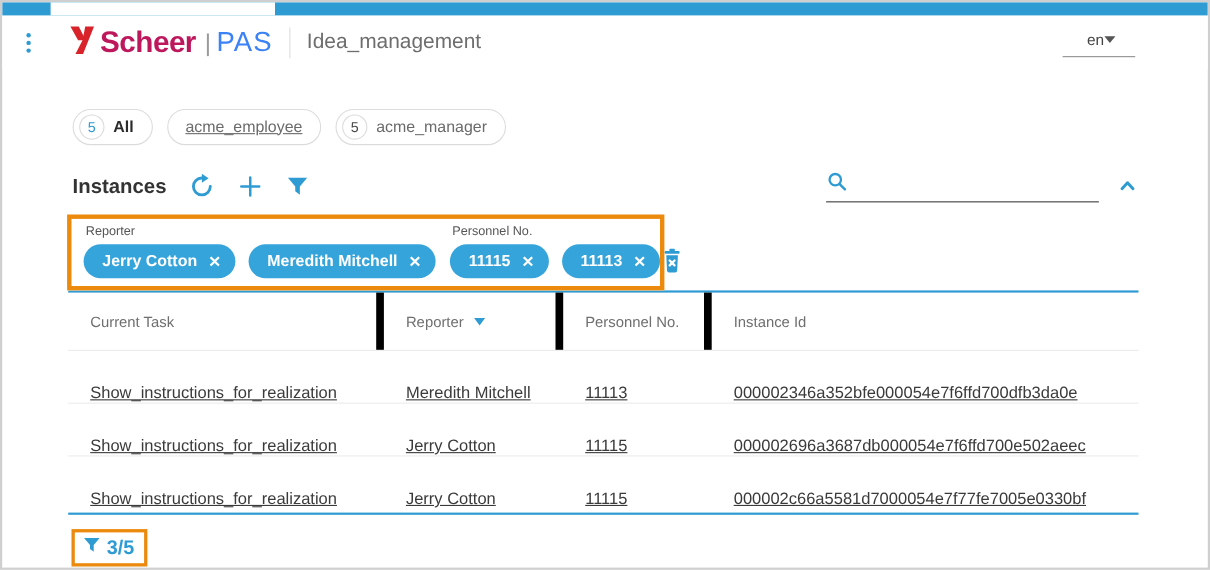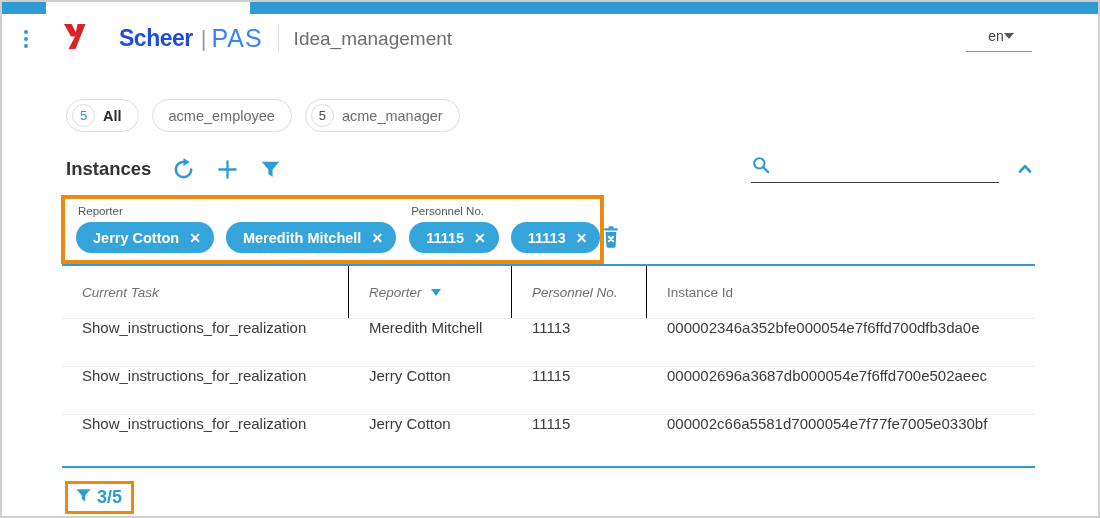--- a/index.html
+++ b/index.html
@@ -10,21 +10,21 @@
   
   .topbar { height:12px; background:#2F9BD3; position:relative; }
   .topbar-notch { position:absolute; left:44px; width:204px; top:0; bottom:0; background:#fff; }
 
   
   .header { display:flex; align-items:center; height:49px; padding:0 20px 0 14px; background:#fff; }
   .kebab { display:flex; flex-direction:column; gap:3px; align-items:center; width:20px; cursor:pointer; }
   .kebab i { width:4px; height:4px; border-radius:50%; background:#2F9BD3; }
   .logo { display:flex; align-items:center; margin-left:27px; }
   .logo svg { margin-right:4px; }
-  .brand { font-size:23px; font-weight:bold; color:#1d4ed8; letter-spacing:-0.5px;margin-left:28px; }
+  .brand { font-size:27px; font-weight:bold; color:#be185d; letter-spacing:-0.5px; }
   .logo-pipe { font-size:22px; color:#9a9a9a; font-weight:300; margin:0 5px 0 8px; }
   .product { font-size:25px; color:#3b82f6; letter-spacing:1px; }
   .vsep { width:1px; height:28px; background:#ddd; margin:0 15px; }
   .app-title { font-size:19px; color:#6e6e6e; }
   .spacer { flex:1; }
   .lang-select { display:flex; align-items:center; justify-content:center; width:66px;
                  border-bottom:1px solid #8f8f8f; padding:2px 2px 7px 6px; color:#444;
                  font-size:14px; margin-right:46px; cursor:pointer; }
   .caret { width:0; height:0; border-left:5px solid transparent; border-right:5px solid transparent;
            border-top:6px solid #555; }
@@ -32,21 +32,21 @@
   .user-block { display:flex; align-items:center; gap:9px; cursor:pointer; }
   .user-text { text-align:right; line-height:1.25; }
   .user-name { font-size:15px; font-weight:bold; color:#212121; }
   .user-org { font-size:13px; color:#9e9e9e; }
 
   
   .chips-row { display:flex; gap:13px; margin:36px 0 0 64px; }
   .chip { display:flex; align-items:center; gap:8px; height:33px; padding:0 16px 0 5px;
           border:1px solid #dcdcdc; border-radius:17px; font-size:14.5px; color:#6b6b6b;
           background:#fff; cursor:pointer; }
-  .chip.no-num { padding-left:16px; }
+  .chip.no-num { padding-left:16px;text-decoration:underline; }
   .chip .num { width:23px; height:23px; border:1px solid #dcdcdc; border-radius:50%;
                display:flex; align-items:center; justify-content:center; font-size:13px; color:#4a4a4a; }
   .chip.active .num { color:#2F9BD3; }
   .chip.active .label { color:#2b2b2b; font-weight:bold; }
 
   
   .instances-row { display:flex; align-items:center; margin:23px 63px 0 64px; height:28px; }
   .instances-title { font-size:18.5px; font-weight:bold; color:#333; }
   .icon-btn { margin-left:21px; cursor:pointer; display:flex; align-items:center; }
   .search { margin-left:auto; display:flex; align-items:center; }
@@ -68,26 +68,26 @@
            gap:10px; cursor:pointer; white-space:nowrap; }
   .fchip .x { font-size:14px; cursor:pointer; line-height:1; }
   .fclear { margin-left:auto; align-self:flex-end; margin-bottom:4px; cursor:pointer; display:flex; }
 
   
   .table-panel { margin:0 63px 0 60px; border-top:2px solid #2F9BD3; border-bottom:2px solid #2F9BD3;
                  padding-bottom:4px; }
   .thead { display:flex; height:52px; color:#6f6f6f; font-size:13.5px; }
   .th { padding-left:20px; display:flex; align-items:center; height:100%; }
   .th.sortable { cursor:pointer; }
-  .th:not(:last-child) { border-right:1px solid #000000;font-style:italic; }
+  .th:not(:last-child) { border-right:7px solid #000000; }
   .c1 { width:287px; } .c2 { width:163px; } .c3 { width:135px; } .c4 { flex:1; }
   .sort-desc { width:0; height:0; border-left:5.5px solid transparent; border-right:5.5px solid transparent;
                border-top:7px solid #2F9BD3; margin-left:9px; }
-  .trow { display:flex; height:48px; align-items:flex-start; font-size:15px; color:#3a3a3a;
-          border-top:1px solid #ececec; cursor:pointer; }
+  .trow { display:flex; height:48px; align-items:flex-end; font-size:15px; color:#3a3a3a;
+          border-top:1px solid #ececec; cursor:pointer;text-decoration:underline; }
   .td { padding-left:20px; overflow:hidden; white-space:nowrap; }
 
   
   .footer-badge { display:inline-flex; align-items:flex-end; gap:5px; margin:13px 0 0 63px;
                   border:3px solid #EB8A0D; padding:3px 9px 3px 7px; background:#fff; }
   .footer-count { color:#2F9BD3; font-size:18px; font-weight:bold; }
 </style>
 </head>
 <body>
 

